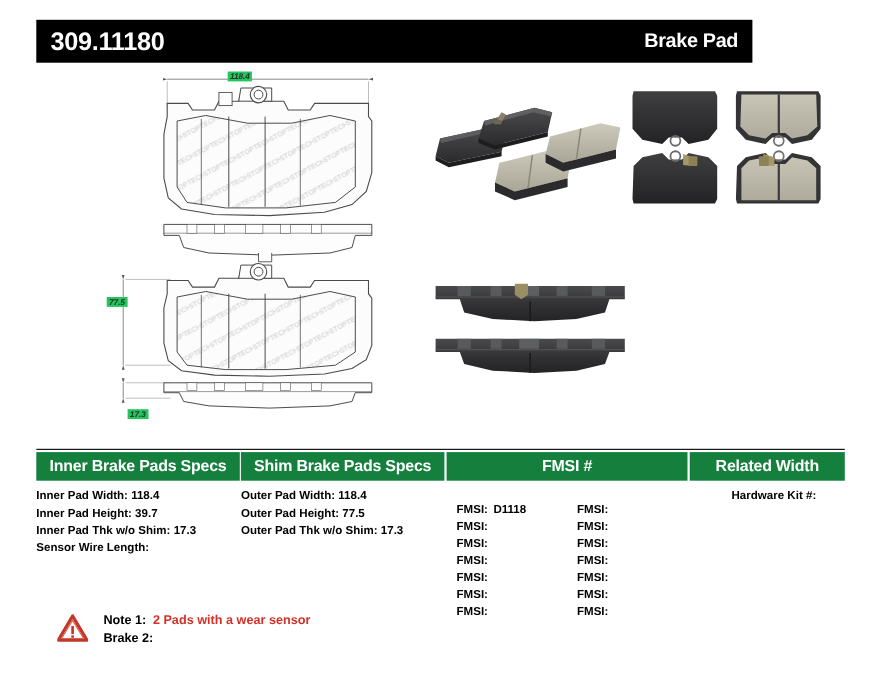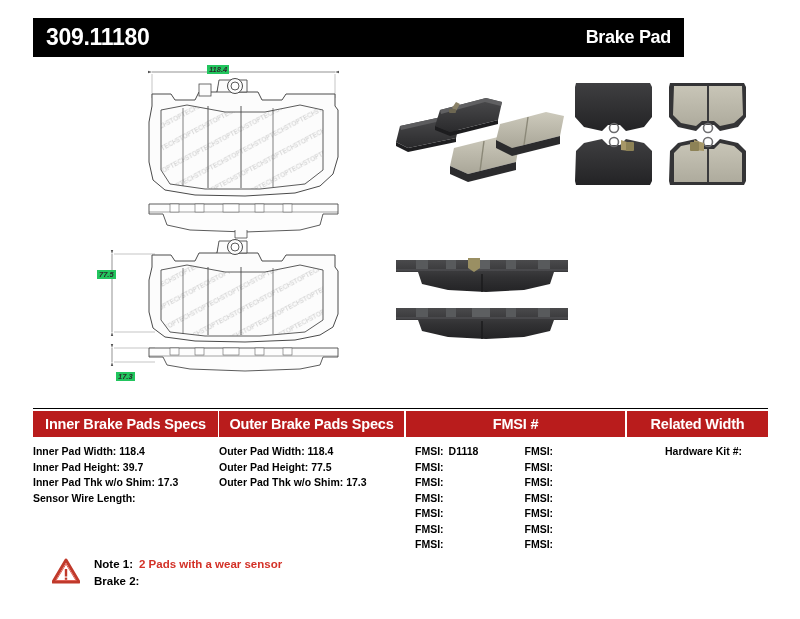--- a/index.html
+++ b/index.html
@@ -87,21 +87,21 @@
     left: 0; top: -3px;
     width: 735px; height: 1px;
     background: #000000;
   }
   .col {
     position: absolute;
     top: 0;
     height: 140px;
   }
   .col-head {
-    background: #b91c1c;
+    background: #15803d;
     color: #ffffff;
     font-size: 14.5px;
     font-weight: bold;
     height: 26px;
     line-height: 26px;
     text-align: center;
     letter-spacing: -0.2px;
     white-space: nowrap;
     overflow: hidden;
   }
@@ -118,21 +118,21 @@
   }
   .col-inner  { left: 0px;   width: 185px; }
   .col-outer  { left: 186px; width: 185px; }
   .col-fmsi   { left: 373px; width: 219px; }
   .col-related{ left: 594px; width: 141px; }
 
   .col-inner .spec-line  { padding-right: 14px; }
   .col-outer .spec-line  { padding-right: 10px; }
 
   .fmsi-body {
-    padding-top: 7px;
+    padding-top: 19px;
     display: flex;
   }
   .fmsi-sub { width: 50%; }
   .fmsi-line {
     font-size: 10.5px;
     font-weight: bold;
     line-height: 15.5px;
     padding-left: 9px;
     white-space: nowrap;
   }
@@ -401,21 +401,21 @@
     <div class="col-head">Inner Brake Pads Specs</div>
     <div class="col-body">
       <div class="spec-line">Inner Pad Width: 118.4</div>
       <div class="spec-line">Inner Pad Height: 39.7</div>
       <div class="spec-line">Inner Pad Thk w/o Shim: 17.3</div>
       <div class="spec-line">Sensor Wire Length:</div>
     </div>
   </div>
 
   <div class="col col-outer">
-    <div class="col-head">Outer Brake Pads Specs</div>
+    <div class="col-head">Shim Brake Pads Specs</div>
     <div class="col-body">
       <div class="spec-line">Outer Pad Width: 118.4</div>
       <div class="spec-line">Outer Pad Height: 77.5</div>
       <div class="spec-line">Outer Pad Thk w/o Shim: 17.3</div>
     </div>
   </div>
 
   <div class="col col-fmsi">
     <div class="col-head">FMSI #</div>
     <div class="fmsi-body">

